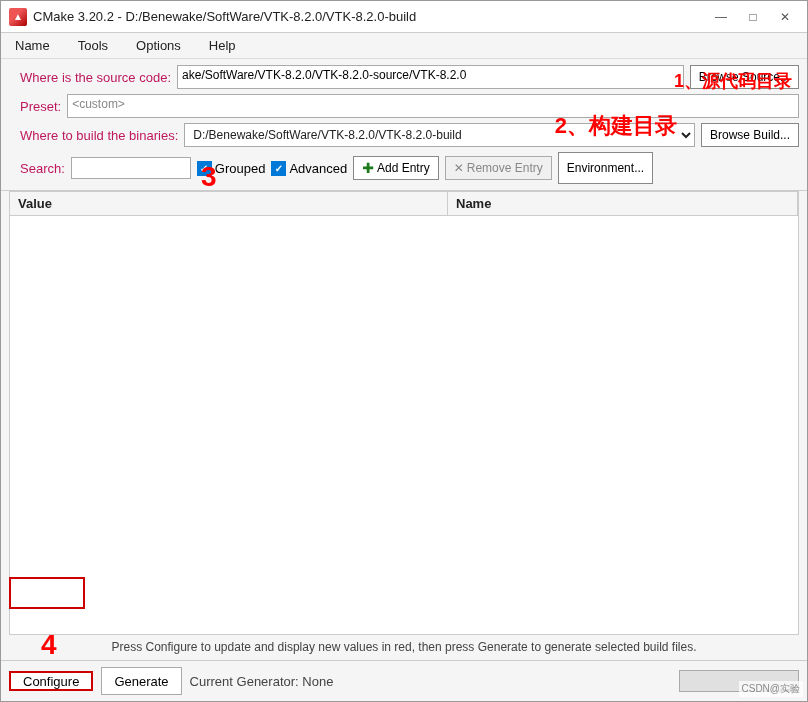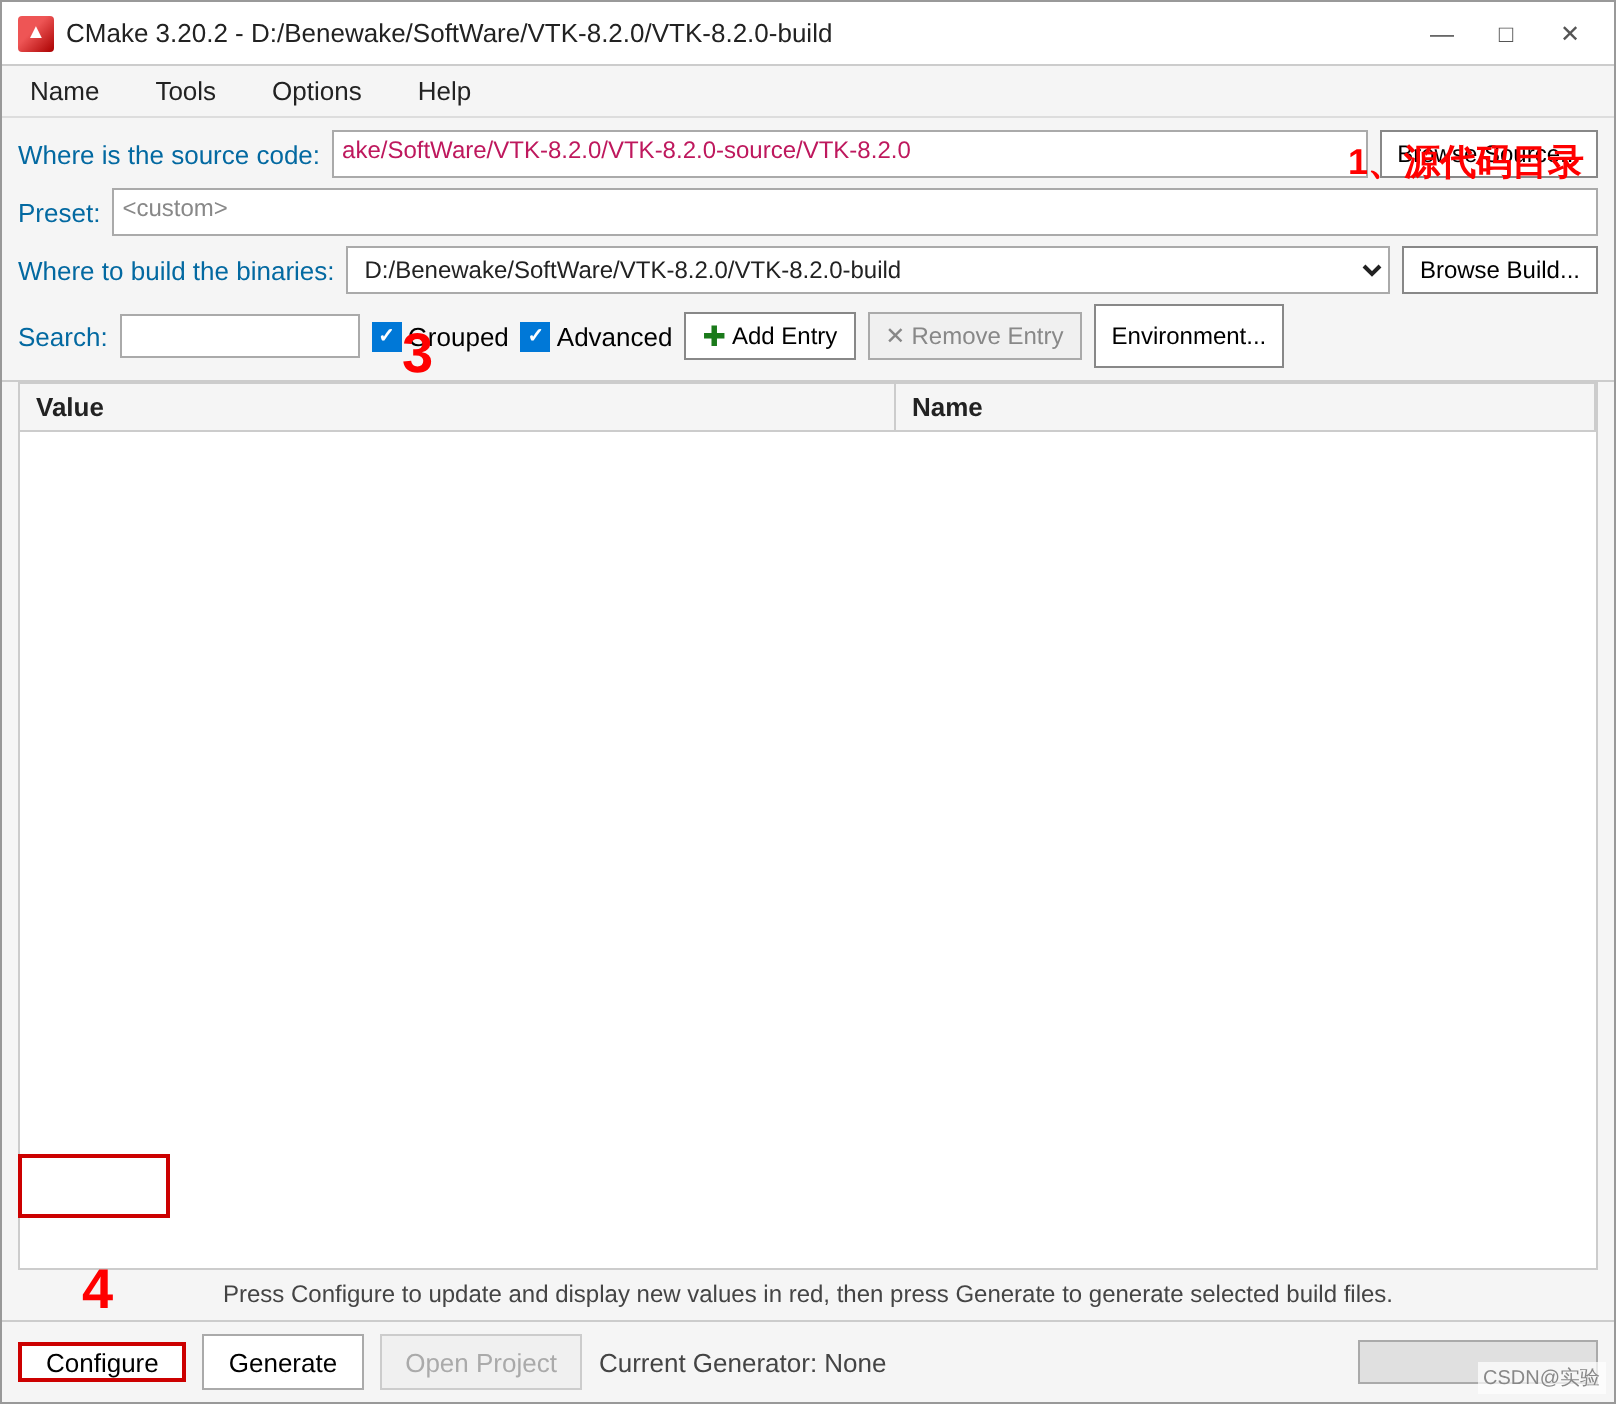--- a/index.html
+++ b/index.html
@@ -102,32 +102,33 @@
     }
 
     .row {
       display: flex;
       align-items: center;
       gap: 6px;
     }
 
     .label {
       white-space: nowrap;
-      color: #0369a1;
-      font-size: 13px;
+      color: #be185d;
+      font-size: 13px;
+      margin-left: 11px;
     }
 
     .text-input {
       flex: 1;
       height: 24px;
       border: 1px solid #aaa;
       background: white;
       padding: 2px 4px;
       font-size: 12px;
-      color: #be185d;
+      color: #000000;
       overflow: hidden;
       text-overflow: ellipsis;
       white-space: nowrap;
     }
 
     .btn {
       height: 24px;
       padding: 0 8px;
       border: 1px solid #aaa;
       background: #f0f0f0;
@@ -468,29 +469,31 @@
     <div class="table-body"></div>
   </div>
 
   <div class="status-bar">
     <span>Press Configure to update and display new values in red, then press Generate to generate selected build files.</span>
   </div>
 
   <div class="bottom-bar">
     <button class="btn-configure">Configure</button>
     <button class="btn-generate">Generate</button>
-    <button class="btn-open-project">Open Project</button>
     <span class="generator-label">Current Generator: None</span>
     <div class="right-spacer"></div>
     <div class="progress-bar"></div>
   </div>
 
   <div class="annotation annotation-1">
     <span>1、源代码目录</span>
   </div>
+  <div class="annotation annotation-2">
+    <span>2、构建目录</span>
+  </div>
   <div class="annotation annotation-3">
     <span>3</span>
   </div>
   <div class="annotation annotation-4">
     <span>4</span>
   </div>
 
   <div class="red-box-configure"></div>
 
   <div class="watermark">CSDN@实验</div>

